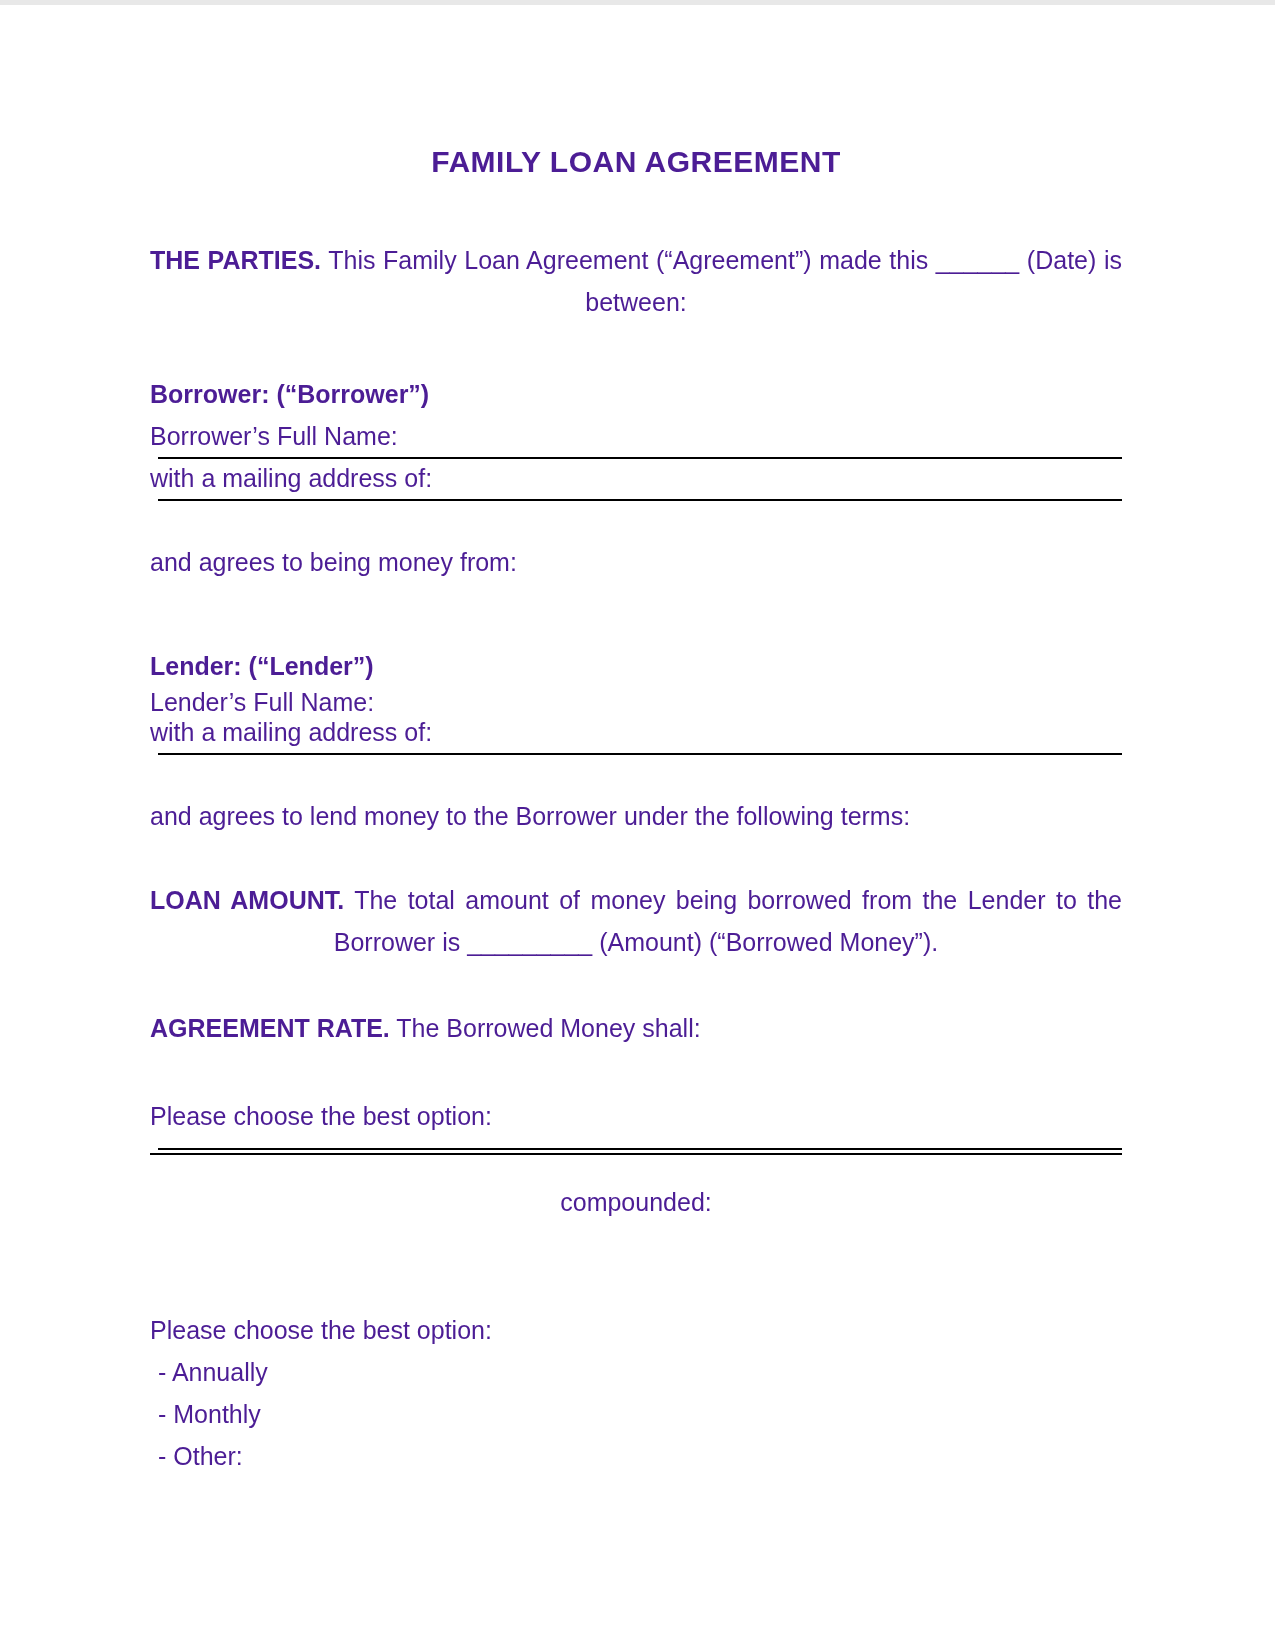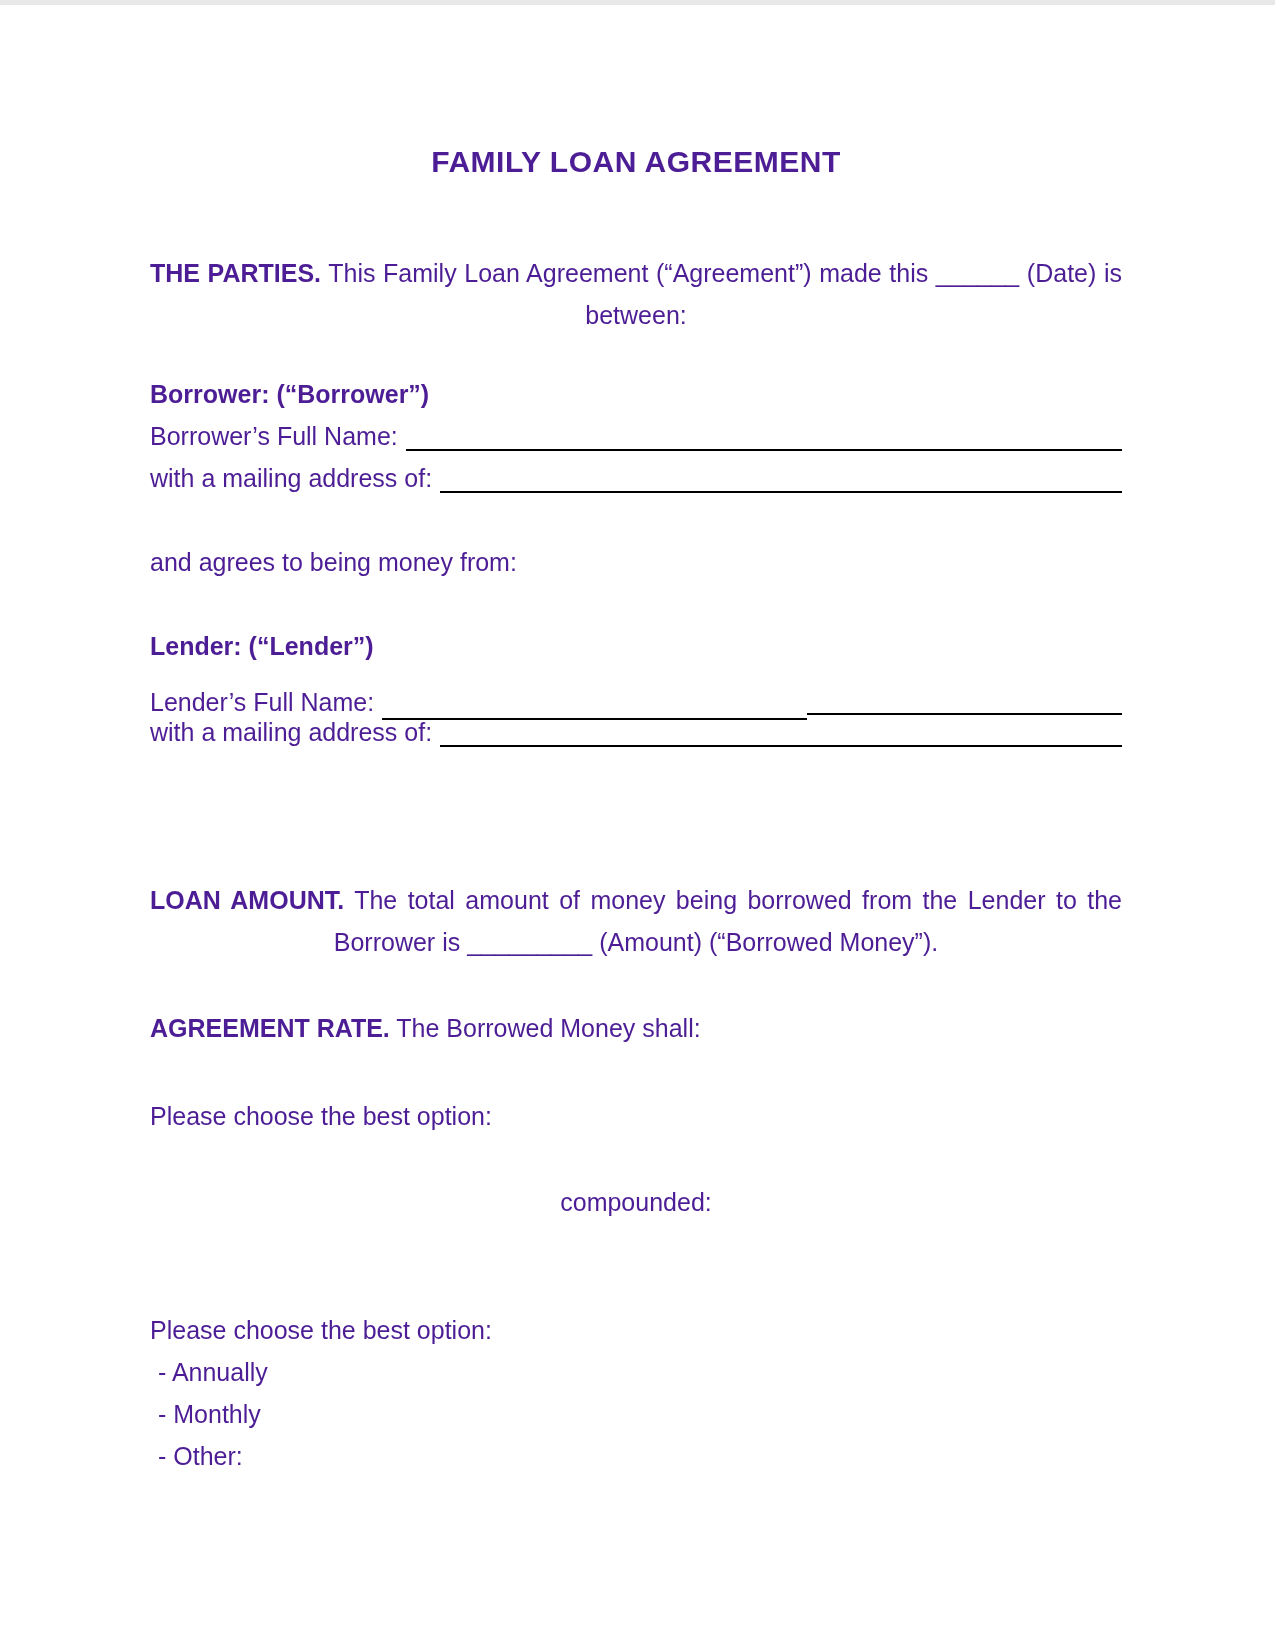--- a/index.html
+++ b/index.html
@@ -25,21 +25,21 @@
     text-align: center;
     font-weight: bold;
     font-size: 30px;
     letter-spacing: 0.5px;
   }
   .b { font-weight: bold; }
   
   .jl { text-align: justify; text-align-last: justify; }
   .ll { text-align: center; }
   
-  .fillrow { display: flex; }
+  .fillrow { display: flex; flex-direction: column; }
   .fillrow .label { flex: 0 0 auto; white-space: nowrap; }
   .fill {
     flex: 1 1 auto;
     border-bottom: 2px solid #000;
     margin-left: 8px;
     margin-bottom: 6px;
   }
   .seg1 {
     flex: 0 0 425px;
     border-bottom: 2px solid #000;
@@ -53,52 +53,53 @@
   }
   .opt { padding-left: 8px; }
 </style>
 </head>
 <body>
 
 <div class="page">
 
   <div class="blk title">FAMILY LOAN AGREEMENT</div>
 
-  <div class="blk" style="top:247px">
+  <div class="blk" style="top:234px">
     <div class="jl"><span class="b">THE PARTIES.</span> <span>This Family Loan Agreement (“Agreement”) made this ______ (Date) is</span></div>
     <div class="ll">between:</div>
   </div>
 
   <div class="blk b" style="top:368px">Borrower: (“Borrower”)</div>
 
   <div class="blk fillrow" style="top:410px">
     <span class="label">Borrower’s Full Name:</span>
     <span class="fill"></span>
   </div>
 
   <div class="blk fillrow" style="top:452px">
     <span class="label">with a mailing address of:</span>
     <span class="fill"></span>
   </div>
 
   <div class="blk" style="top:536px">and agrees to being money from:</div>
 
-  <div class="blk b" style="top:620px">Lender: (“Lender”)</div>
+  <div class="blk b" style="top:640px">Lender: (“Lender”)</div>
 
   <div class="blk fillrow" style="top:676px">
     <span class="label">Lender’s Full Name:</span>
     <span class="seg1"></span>
     <span class="seg2"></span>
   </div>
 
   <div class="blk fillrow" style="top:706px">
     <span class="label">with a mailing address of:</span>
     <span class="fill"></span>
   </div>
 
+  <div class="blk" style="top:790px">and agrees to lend money to the Borrower under the following terms:</div>
 
   <div class="blk" style="top:874px">
     <div class="jl"><span class="b">LOAN AMOUNT.</span> <span>The total amount of money being borrowed from the Lender to the</span></div>
     <div class="ll">Borrower is _________ (Amount) (“Borrowed Money”).</div>
   </div>
 
   <div class="blk" style="top:1002px"><span class="b">AGREEMENT RATE.</span> <span>The Borrowed Money shall:</span></div>
 
   <div class="blk" style="top:1090px">Please choose the best option:</div>
 

